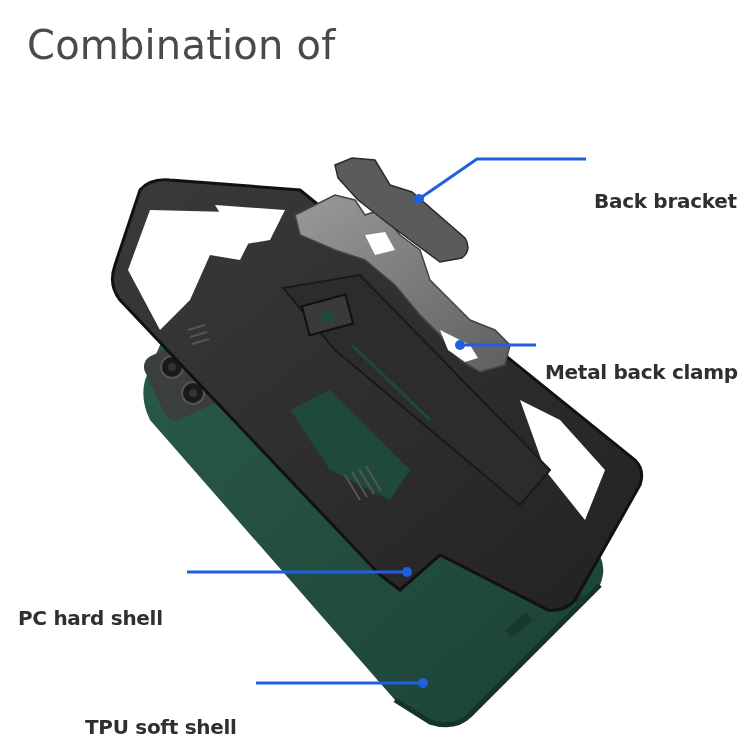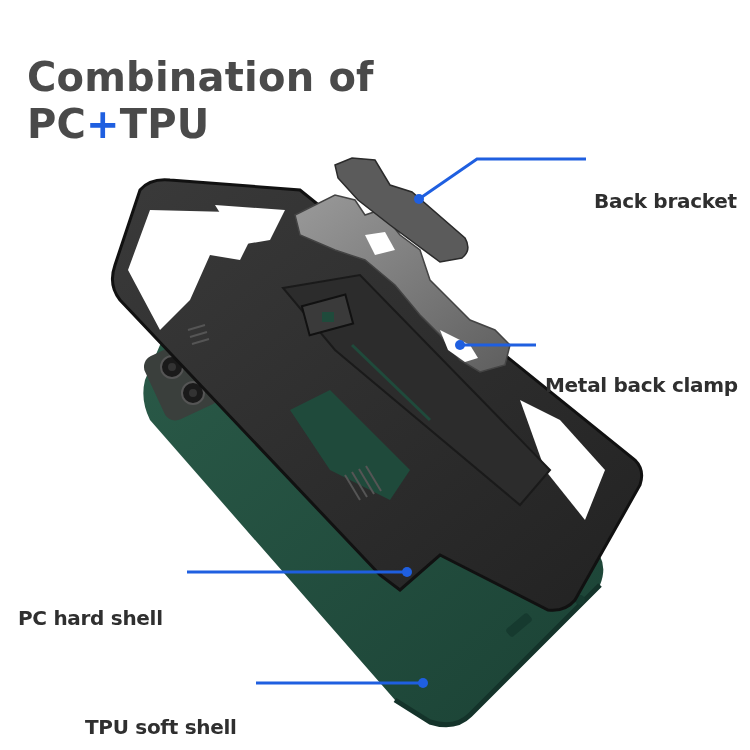--- a/index.html
+++ b/index.html
@@ -1,17 +1,17 @@
 <!DOCTYPE html>
 <html><head>
 <meta charset="utf-8">
 <style>
   html, body { margin:0; padding:0; background:#ffffff; }
   body { width:750px; height:750px; position:relative; overflow:hidden; font-family:"DejaVu Sans", sans-serif; }
-  .headline { position:absolute; left:27px; top:22px; font-size:40px; line-height:47px; color:#4a4a4a; font-weight:bold; letter-spacing:0.2px;margin-top:32px; }
+  .headline { position:absolute; left:27px; top:22px; font-size:40px; line-height:47px; color:#4a4a4a; font-weight:normal; letter-spacing:0.2px; }
   .headline .line { display:block; white-space:nowrap; }
   .plus { color:#1f5fe0; }
   .label { position:absolute; font-family:"DejaVu Sans", sans-serif; font-weight:bold; color:#2f2f2f; font-size:20px; white-space:nowrap; line-height:24px; letter-spacing:-0.3px;margin-top:43px; }
   svg.art { position:absolute; left:0; top:0; }
 </style>
 </head>
 <body>
 
 <svg class="art" width="750" height="750" viewBox="0 0 750 750">
   <defs>
@@ -88,19 +88,18 @@
   <g fill="#1f5fe0">
     <circle cx="419" cy="199" r="5"></circle>
     <circle cx="460" cy="345" r="5"></circle>
     <circle cx="407" cy="572" r="5"></circle>
     <circle cx="423" cy="683" r="5"></circle>
   </g>
 </svg>
 
 <div class="headline">
   <span class="line">Combination of</span>
-  <span class="line"><span>PC</span><span class="plus">+</span><span>TPU</span></span>
 </div>
 
 <div class="label" style="left:594px; top:146px;">Back bracket</div>
-<div class="label" style="left:545px; top:330px;">Metal back clamp</div>
+<div class="label" style="left:545px; top:317px;">Metal back clamp</div>
 <div class="label" style="left:18px; top:563px;">PC hard shell</div>
 <div class="label" style="left:85px; top:672px;">TPU soft shell</div>
 
 </body></html>

